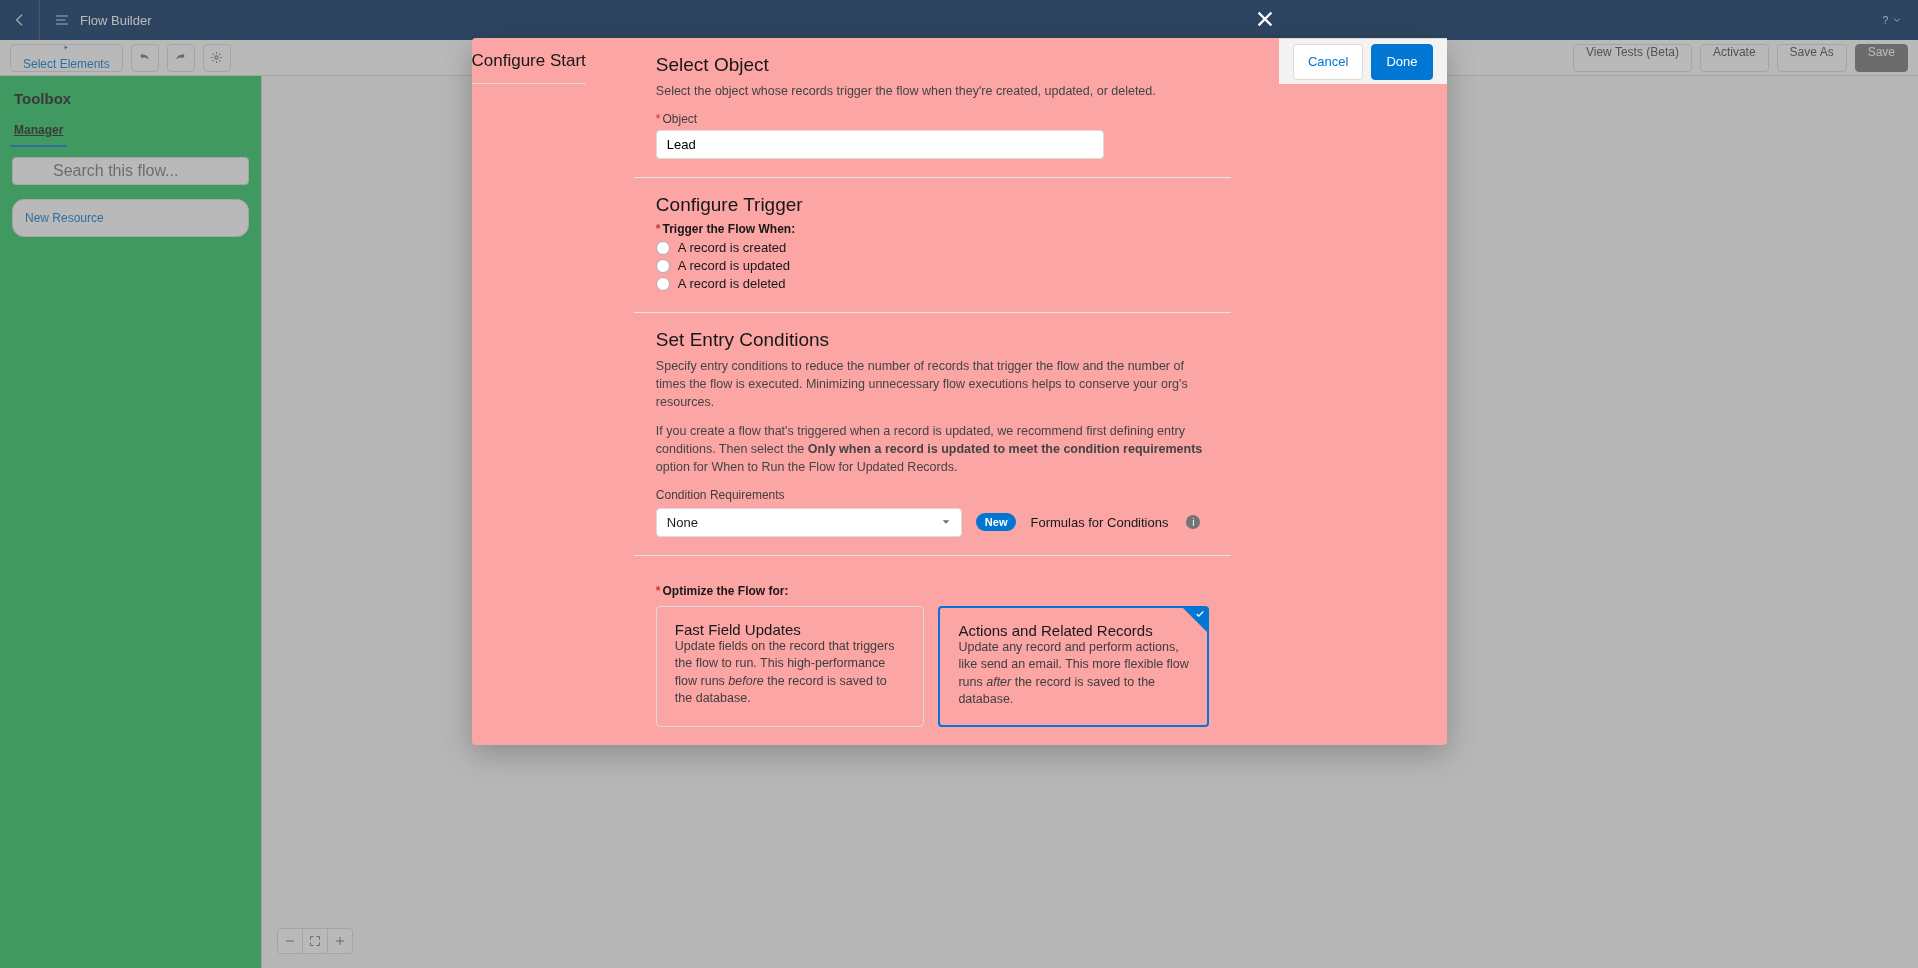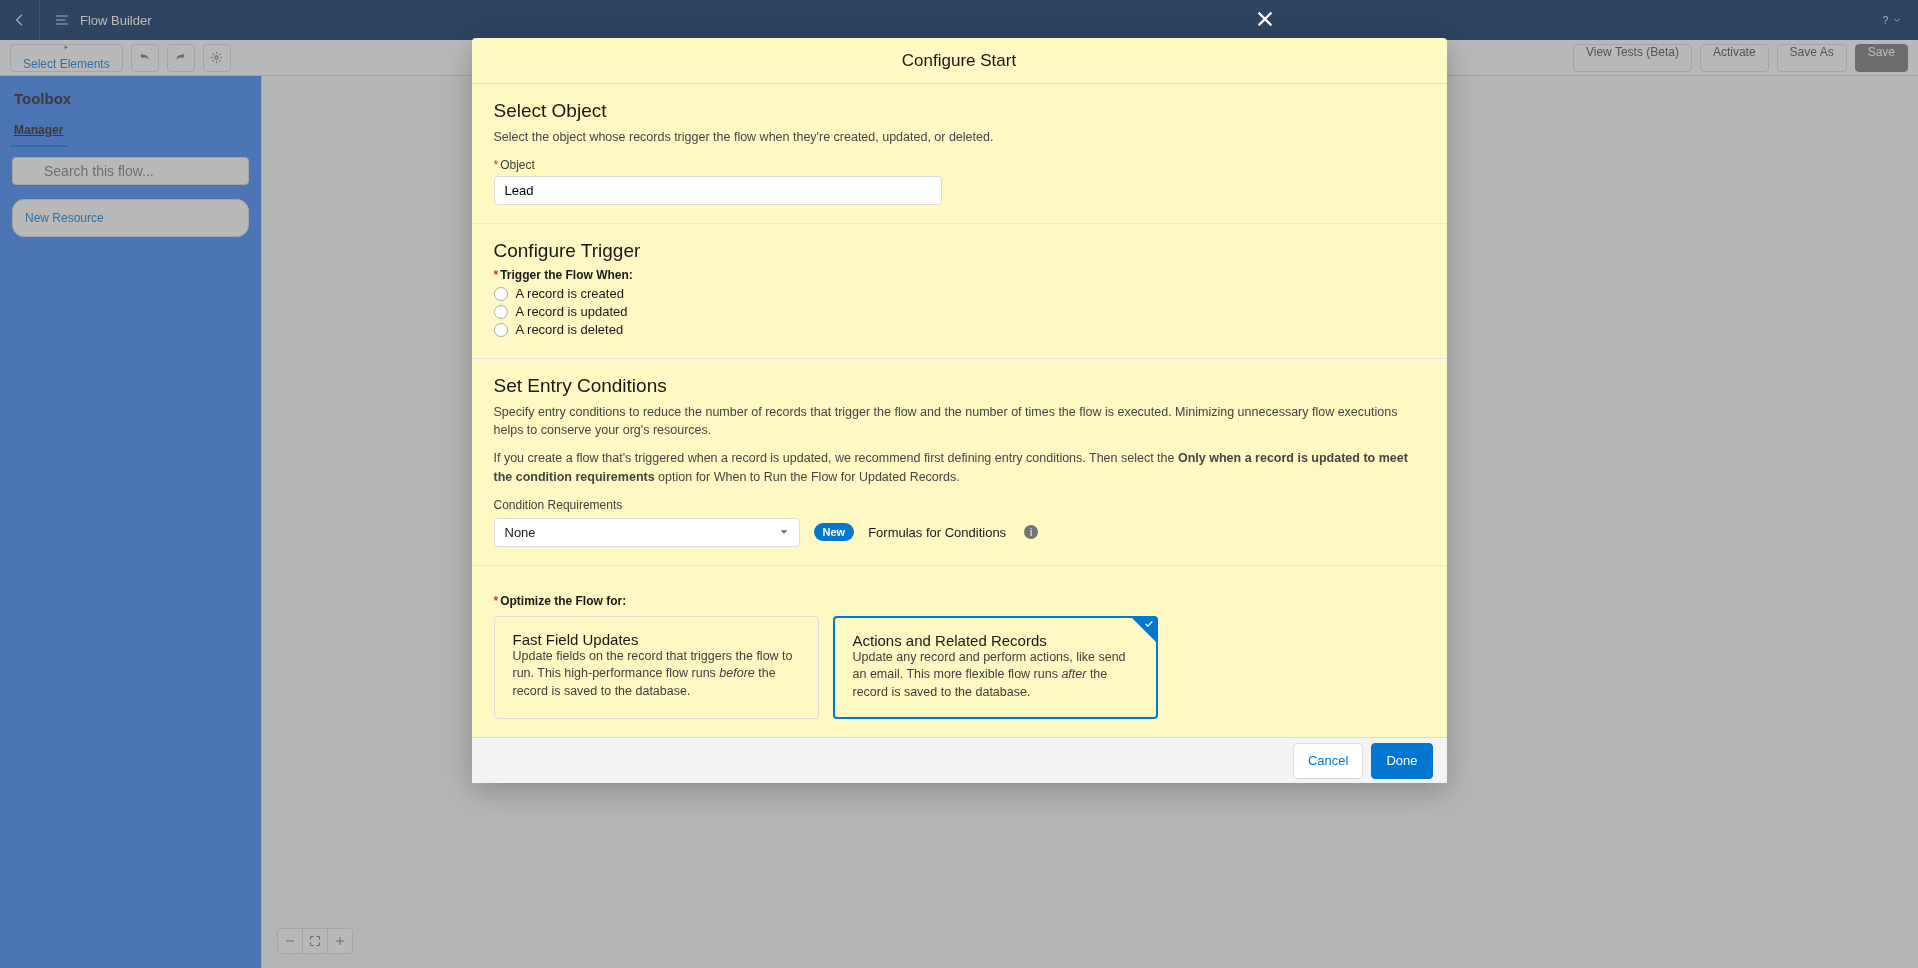--- a/index.html
+++ b/index.html
@@ -14,39 +14,39 @@
   .app-bar svg { fill:#d4dfe9; }
   
   .toolbar { height:36px; border-bottom:1px solid #dddbda; display:flex; align-items:center; padding:0 10px; gap:8px;}
   .btn { height:28px; border:1px solid #dddbda; background:#fff; border-radius:4px; font-size:12px; padding:0 12px; display:inline-flex; align-items:center; gap:6px; cursor:pointer; color:#0176d3;flex-direction:column;}
   .btn.neutral { color:#444;}
   .btn.icon-only { padding:0; width:28px; justify-content:center;}
   .btn.brand { background:#747474; border-color:#747474; color:#fff;}
   .toolbar .spacer { flex:1;}
   
   .body { position:absolute; top:76px; bottom:0; left:0; right:0; display:flex;}
-  .sidebar { width:262px; border-right:1px solid #dddbda; background:#3b82f6; display:flex; flex-direction:column;}
+  .sidebar { width:262px; border-right:1px solid #dddbda; background:#22c55e; display:flex; flex-direction:column;}
   .sidebar h2 { font-size:15px; font-weight:700; padding:14px 14px 8px;}
   .sidebar .tabs { display:flex; padding:0 10px;text-decoration:underline;}
   .sidebar .tab { font-size:12px; font-weight:700; padding:8px 4px; border-bottom:2px solid #0176d3; color:#181818;}
   .sidebar .search-wrap { padding:10px 12px;}
-  .sidebar .search { width:100%; height:28px; border:1px solid #dddbda; border-radius:4px; padding:0 8px 0 31px; font-size:14px; background:#fff; position:relative;}
+  .sidebar .search { width:100%; height:28px; border:1px solid #dddbda; border-radius:4px; padding:0 8px 0 40px; font-size:16px; background:#fff; position:relative;}
   .search-container { position:relative;}
   .search-container svg { position:absolute; left:8px; top:7px; fill:#706e6b;}
   .sidebar .new-res { margin:4px 12px; height:38px; border:1px solid #dddbda; border-radius:12px; background:#fff; color:#0176d3; font-size:12px; padding:0 12px; display:inline-flex; align-items:center; cursor:pointer;}
   .canvas { flex:1; background:#fafaf9; position:relative;}
   .zoom-ctrl { position:absolute; left:16px; bottom:14px; display:flex;}
   .zoom-ctrl button { width:26px; height:26px; border:1px solid #dddbda; background:#fff; display:flex; align-items:center; justify-content:center; cursor:pointer; margin-left:-1px;}
   .zoom-ctrl button:first-child { border-top-left-radius:4px; border-bottom-left-radius:4px;}
   .zoom-ctrl button:last-child { border-top-right-radius:4px; border-bottom-right-radius:4px;}
   
   .scrim { position:fixed; inset:0; background:rgba(100,100,100,.45); }
   
   .modal-wrap { position:fixed; inset:0; display:flex; align-items:flex-start; justify-content:center; }
-  .modal { width:975px; background:#fef9c3; border-radius:4px; margin-top:38px; box-shadow:0 8px 30px rgba(0,0,0,.25); display:flex; flex-direction:column; max-height:calc(100% - 60px);}
+  .modal { width:975px; background:#fca5a5; border-radius:4px; margin-top:38px; box-shadow:0 8px 30px rgba(0,0,0,.25); display:flex; max-height:calc(100% - 60px);gap:48px;}
   .modal-header { height:46px; display:flex; align-items:center; justify-content:center; border-bottom:1px solid #dddbda; font-size:17px;}
   .modal-close { position:fixed; top:8px; left:1254px; width:24px; height:24px; cursor:pointer; color:#fff;}
   .modal-body { padding:0; overflow-y:auto; flex:1;}
   .section { padding:16px 22px 18px; border-bottom:1px solid #e5e5e5;}
   .section h3 { font-size:19px; font-weight:400; margin-bottom:6px;}
   .section .desc { font-size:12.5px; color:#444; line-height:1.45;}
   .section .desc + .desc { margin-top:10px;}
   .form-label { font-size:12px; color:#3e3e3c; display:block; margin:12px 0 4px;}
   .req::before { content:"*"; color:#c23934; margin-right:2px;}
   .input, .combobox { width:448px; height:29px; border:1px solid #dddbda; border-radius:4px; padding:0 10px; font-size:13px; background:#fff;}

